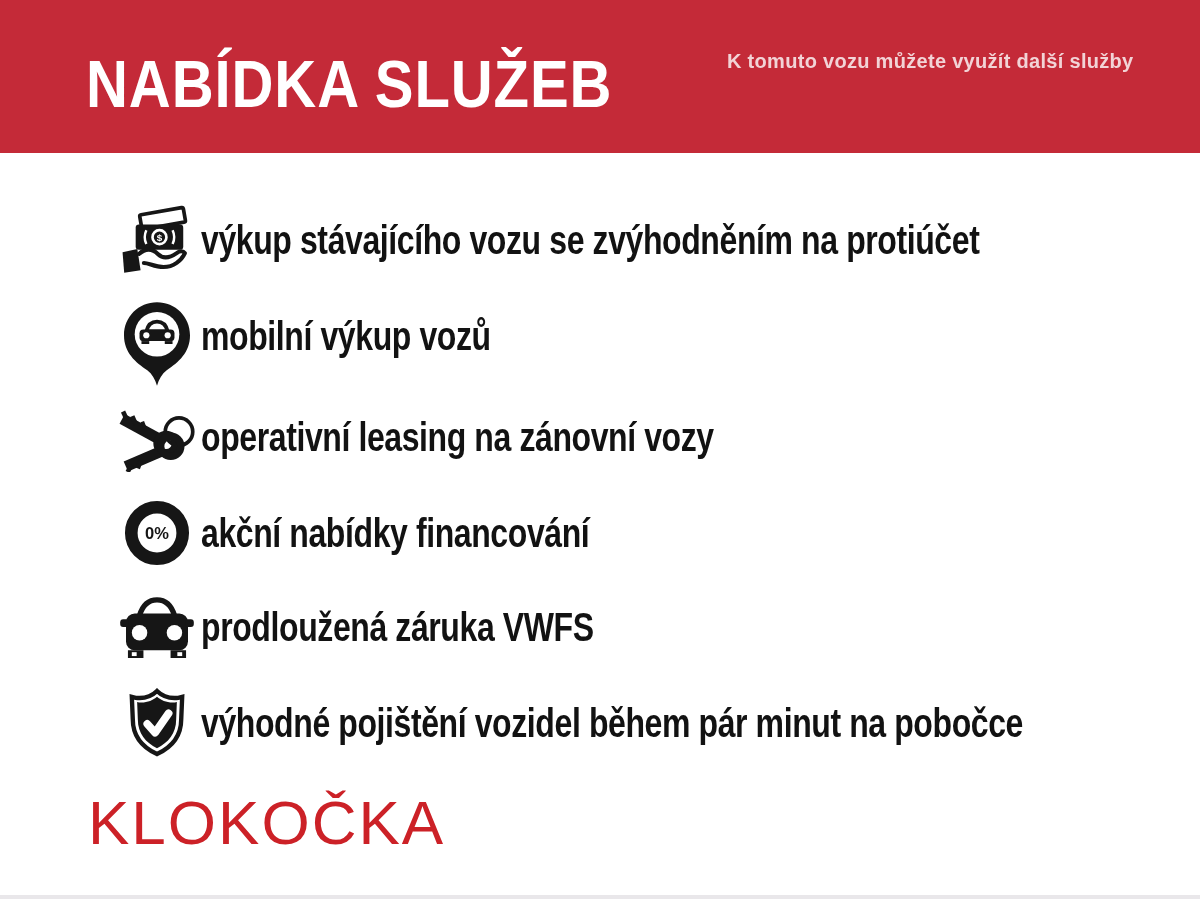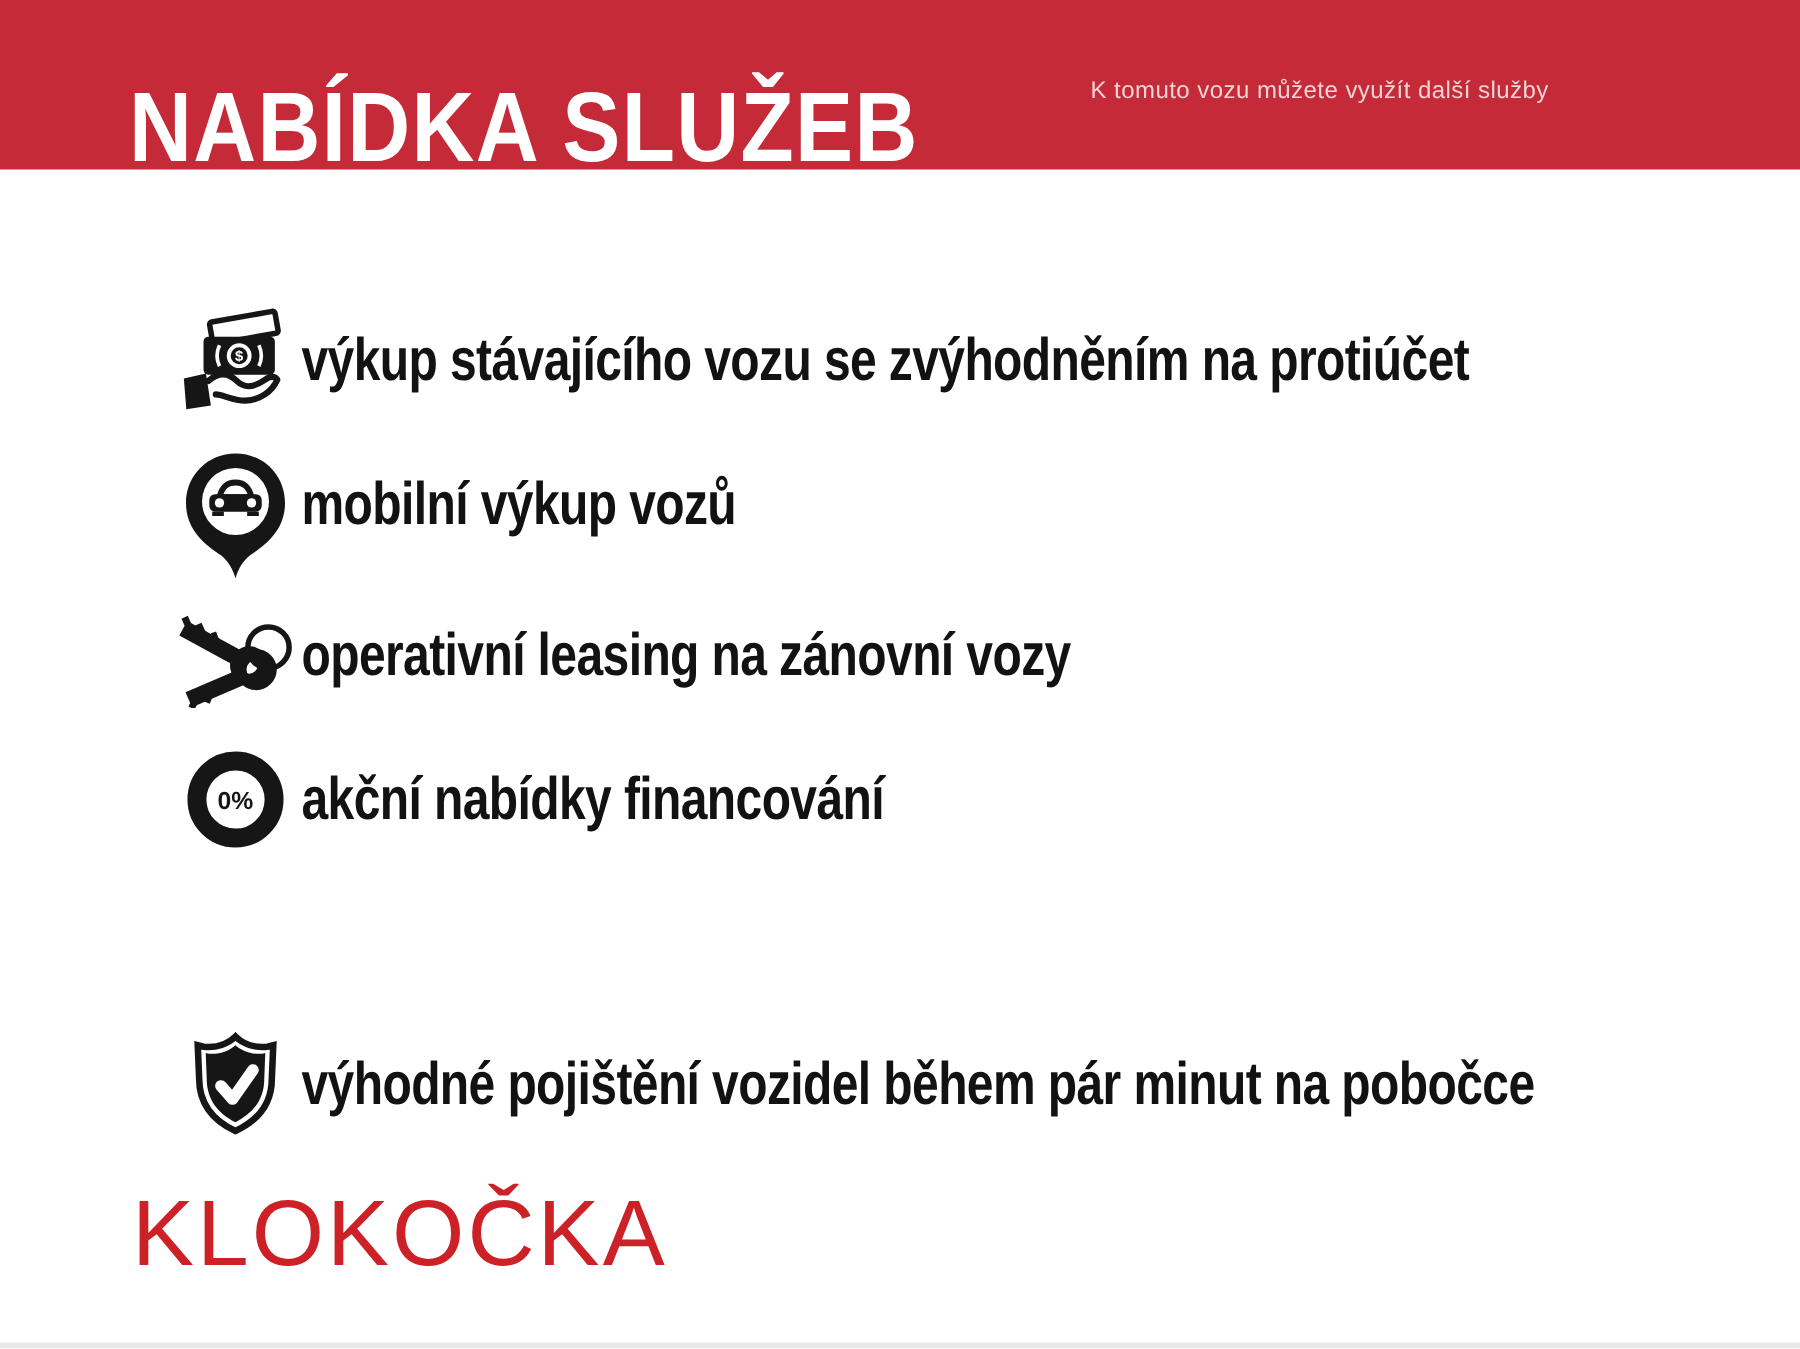--- a/index.html
+++ b/index.html
@@ -1,30 +1,30 @@
 <!DOCTYPE html>
 <html style="--header-red: #c42a38; --logo-red: #cc2127; --note-pink: #f2d3d6; --icon-black: #161616; --text-black: #121212; --bottom-edge: #e9e7ea;"><head>
 <meta charset="utf-8">
 <style>
   html,body{margin:0;padding:0;background:#ffffff;}
   .canvas{
     position:relative;width:1200px;height:899px;background:#fff;
     font-family:"Liberation Sans",sans-serif;overflow:hidden;
   }
   
-  .header{position:absolute;top:0;left:0;width:100%;height:113px;background:var(--header-red,#c42a38);}
+  .header{position:absolute;top:0;left:0;width:100%;height:153px;background:var(--header-red,#c42a38);}
   .title{
     position:absolute;left:86px;top:51px;margin:0;color:#ffffff;
     font-size:66px;line-height:1;font-weight:bold;letter-spacing:1px;
     transform:scaleX(.88);transform-origin:left top;white-space:nowrap;
   }
   .note{
     position:absolute;left:727px;top:47px;margin:0;
-    color:var(--note-pink,#f2d3d6);font-size:16px;line-height:28px;
-    font-weight:normal;letter-spacing:.3px;
+    color:var(--note-pink,#f2d3d6);font-size:20px;line-height:28px;
+    font-weight:bold;letter-spacing:.3px;
   }
   
   .service{position:absolute;left:113px;height:90px;display:flex;align-items:center;}
   .icon-cell{flex:0 0 88px;width:88px;display:flex;justify-content:center;align-items:center;}
   .icon-cell svg{color:var(--icon-black,#161616);display:block;}
   .label{
     display:inline-block;font-size:40px;font-weight:bold;color:var(--text-black,#121212);
     letter-spacing:-.5px;white-space:nowrap;transform:scaleX(.8);transform-origin:left center;
   }
   .s1{top:195px}.s2{top:291px}.s3{top:392px}.s4{top:488px}.s5{top:582px}.s6{top:678px}
@@ -105,20 +105,37 @@
   <div class="service s4">
     <span class="icon-cell">
       <svg width="66" height="66" viewBox="0 0 68 68" aria-hidden="true">
         <circle cx="34" cy="34" r="26.5" fill="none" stroke="currentColor" stroke-width="13"></circle>
         <text x="34" y="40.5" text-anchor="middle" font-size="17" font-weight="bold" fill="currentColor">0%</text>
       </svg>
     </span>
     <span class="label">akční nabídky financování</span>
   </div>
 
+  <div class="service s5">
+    <span class="icon-cell">
+      <svg width="78" height="62" viewBox="0 0 80 64" aria-hidden="true">
+        <path d="M22,20 C26,7 33,4 40,4 C47,4 54,7 58,20" fill="#fff" stroke="currentColor" stroke-width="5.5"></path>
+        <rect x="8" y="18" width="64" height="38" rx="9" fill="currentColor"></rect>
+        <rect x="2" y="24" width="9" height="8" rx="3" fill="currentColor"></rect>
+        <rect x="69" y="24" width="9" height="8" rx="3" fill="currentColor"></rect>
+        <circle cx="22" cy="38" r="8" fill="#fff"></circle>
+        <circle cx="58" cy="38" r="8" fill="#fff"></circle>
+        <rect x="10" y="56" width="16" height="8" fill="currentColor"></rect>
+        <rect x="54" y="56" width="16" height="8" fill="currentColor"></rect>
+        <rect x="14" y="58" width="5" height="4" fill="#fff"></rect>
+        <rect x="61" y="58" width="5" height="4" fill="#fff"></rect>
+      </svg>
+    </span>
+    <span class="label">prodloužená záruka VWFS</span>
+  </div>
 
   <div class="service s6">
     <span class="icon-cell">
       <svg width="62" height="70" viewBox="0 0 64 72" aria-hidden="true">
         <path d="M32,3 C37,8 45,11 54,10 L58,9 L57,32 C57,50 47,61 32,68 C17,61 7,50 7,32 L6,9 L10,10 C19,11 27,8 32,3 Z" fill="#fff" stroke="currentColor" stroke-width="4.5"></path>
         <path d="M32,9 C36.5,13 43,15.5 50.5,14.8 L52.5,14.4 L51.8,32 C51.8,47 43.5,56 32,62 C20.5,56 12.2,47 12.2,32 L11.5,14.4 L13.5,14.8 C21,15.5 27.5,13 32,9 Z" fill="currentColor"></path>
         <path d="M22,37 L30,46 L44,26" stroke="#fff" stroke-width="8" fill="none" stroke-linecap="round" stroke-linejoin="round"></path>
       </svg>
     </span>
     <span class="label">výhodné pojištění vozidel během pár minut na pobočce</span>

